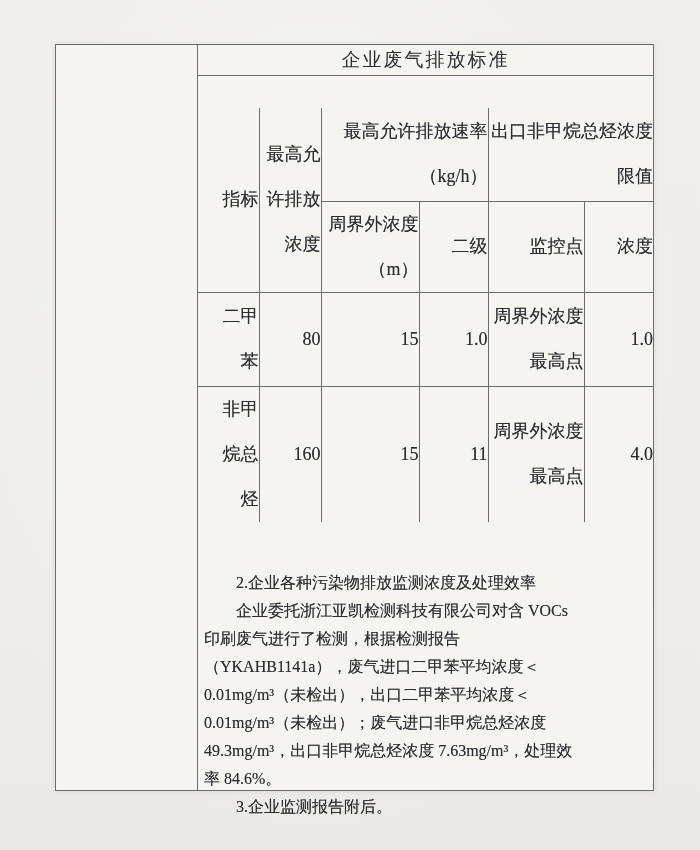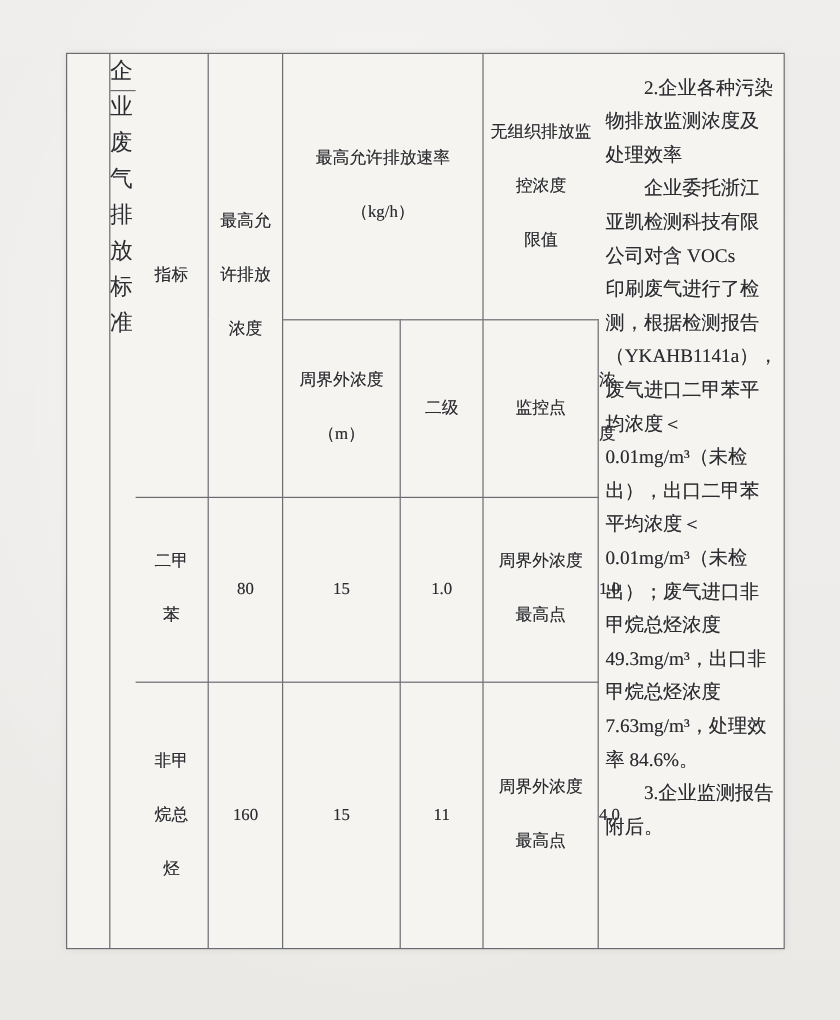--- a/index.html
+++ b/index.html
@@ -15,34 +15,34 @@
   }
   .doc-frame{
     position:absolute;left:55px;top:44px;
     width:597px;height:745px;
     border:1px solid #6b6c70;
     background:#f5f4f1;
     display:flex;
     box-shadow:0 0 6px rgba(120,118,112,.15);
   }
   .left-col{width:141px;border-right:1px solid #6b6c70;}
-  .main-col{flex:1;display:flex;flex-direction:row;}
+  .main-col{flex:1;display:flex;flex-direction:column;gap:32px;}
   .tbl-title{
     height:30px;line-height:30px;
     text-align:center;font-size:19px;letter-spacing:2px;
     border-bottom:1px solid #6b6c70;
   }
   table.std-table{
     border-collapse:collapse;table-layout:fixed;width:100%;
     border:hidden; 
   }
   table.std-table td{
     border:1px solid #6b6c70;
-    text-align:center;vertical-align:middle;
-    font-size:14px;line-height:45px;
+    text-align:right;vertical-align:middle;
+    font-size:18px;line-height:45px;
     white-space:pre-line;
     padding:0;
     text-shadow:0 0 .5px rgba(44,45,49,.55);
     font-family:Liberation Serif, serif;
   }
   tr.h1{height:93px;}
   tr.h2{height:86px;}
   tr.r1{height:94px;}
   tr.r2{height:136px;margin-top:36px;}
   .notes{flex:1;padding:15px 5px 0 6px;font-size:16px;line-height:28px;}
@@ -69,21 +69,21 @@
             <col>
         </colgroup>
         <tbody>
           <tr class="h1">
             <td rowspan="2">指标</td>
             <td rowspan="2">最高允
 许排放
 浓度</td>
             <td colspan="2">最高允许排放速率
 （kg/h）</td>
-            <td colspan="2">无组织排放监控浓度
+            <td colspan="2">出口非甲烷总烃浓度
 限值</td>
           </tr>
           <tr class="h2">
             <td>周界外浓度
 （m）</td>
             <td>二级</td>
             <td>监控点</td>
             <td>浓度</td>
           </tr>
           <tr class="r1">

